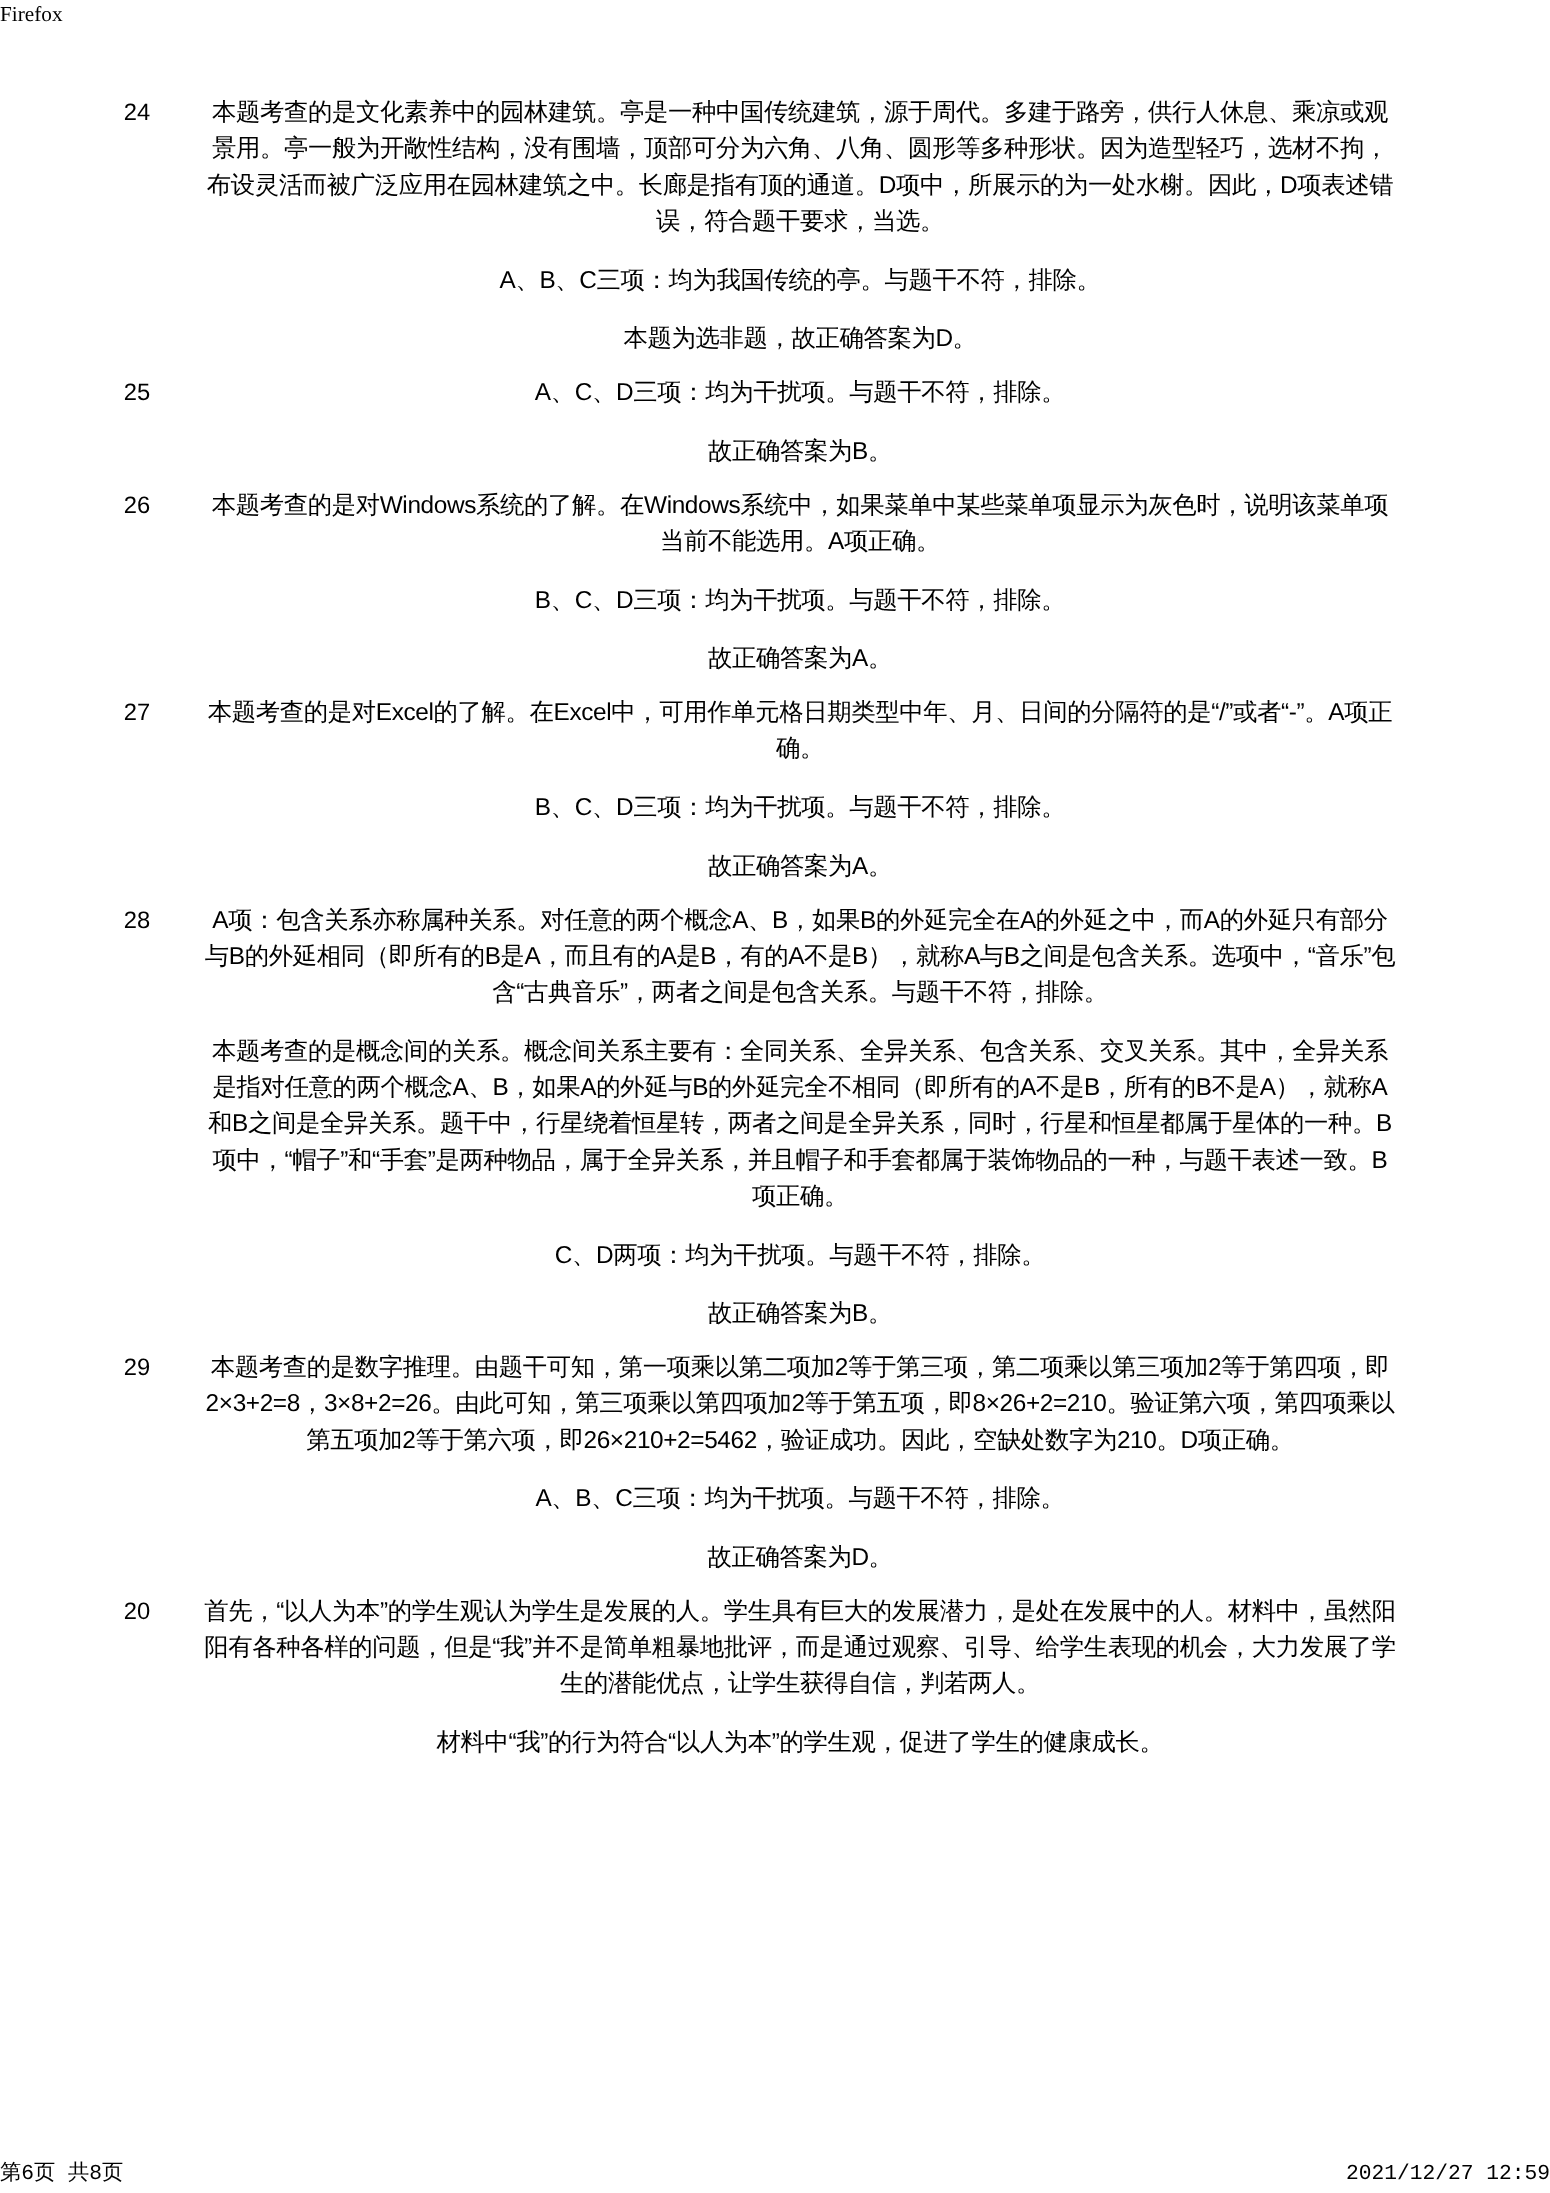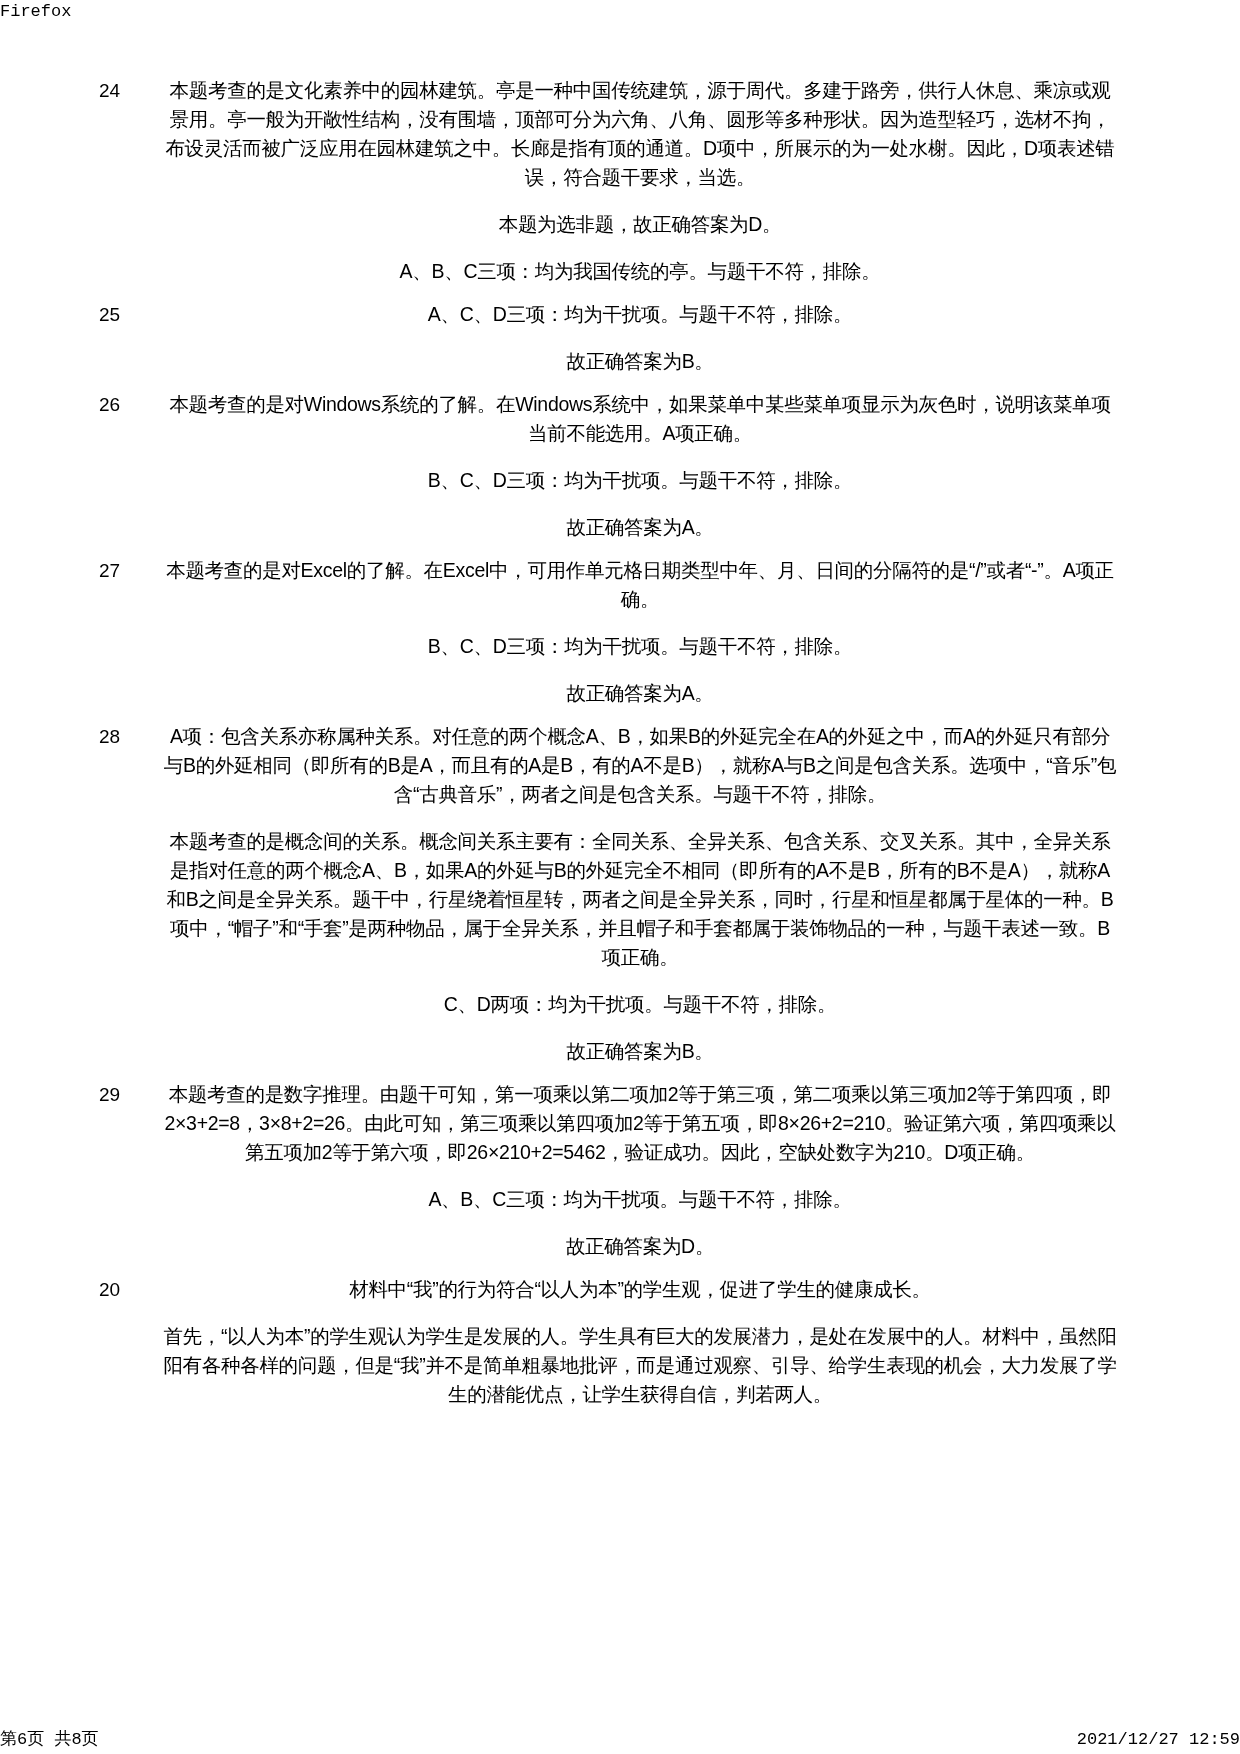--- a/index.html
+++ b/index.html
@@ -3,21 +3,21 @@
 <meta charset="utf-8">
 <style>
   html, body { margin: 0; padding: 0; background: #ffffff; }
   body {
     width: 1240px; height: 1754px; position: relative; overflow: hidden;
     color: #000000;
     font-family: "Liberation Sans", "DejaVu Sans", sans-serif;
   }
   .header-title {
     position: absolute; left: 0; top: 2px;
-    font-family: Liberation Mono, monospace;
+    font-family: Liberation Serif, serif;
     font-size: 17px; line-height: 20px;
   }
   .footer {
     position: absolute; left: 0; right: 0; top: 1730px;
     font-family: "Liberation Mono", "DejaVu Sans Mono", monospace;
     font-size: 17px; line-height: 20px;
   }
   .footer .page-info { position: absolute; left: 0; }
   .footer .datetime { position: absolute; right: 0; }
   .content {
@@ -40,22 +40,22 @@
 <body>
 
 <div class="header-title">Firefox</div>
 
 <div class="content">
 
   <div class="item">
     <div class="item-num">24</div>
     <div class="item-body">
       <p class="para">本题考查的是文化素养中的园林建筑。亭是一种中国传统建筑，源于周代。多建于路旁，供行人休息、乘凉或观景用。亭一般为开敞性结构，没有围墙，顶部可分为六角、八角、圆形等多种形状。因为造型轻巧，选材不拘，布设灵活而被广泛应用在园林建筑之中。长廊是指有顶的通道。D项中，所展示的为一处水榭。因此，D项表述错误，符合题干要求，当选。</p>
+      <p class="para">A、B、C三项：均为我国传统的亭。与题干不符，排除。</p>
       <p class="para">本题为选非题，故正确答案为D。</p>
-      <p class="para">A、B、C三项：均为我国传统的亭。与题干不符，排除。</p>
     </div>
   </div>
 
   <div class="item">
     <div class="item-num">25</div>
     <div class="item-body">
       <p class="para">A、C、D三项：均为干扰项。与题干不符，排除。</p>
       <p class="para">故正确答案为B。</p>
     </div>
   </div>
@@ -93,22 +93,22 @@
     <div class="item-body">
       <p class="para">本题考查的是数字推理。由题干可知，第一项乘以第二项加2等于第三项，第二项乘以第三项加2等于第四项，即2×3+2=8，3×8+2=26。由此可知，第三项乘以第四项加2等于第五项，即8×26+2=210。验证第六项，第四项乘以第五项加2等于第六项，即26×210+2=5462，验证成功。因此，空缺处数字为210。D项正确。</p>
       <p class="para">A、B、C三项：均为干扰项。与题干不符，排除。</p>
       <p class="para">故正确答案为D。</p>
     </div>
   </div>
 
   <div class="item">
     <div class="item-num">20</div>
     <div class="item-body">
+      <p class="para">首先，“以人为本”的学生观认为学生是发展的人。学生具有巨大的发展潜力，是处在发展中的人。材料中，虽然阳阳有各种各样的问题，但是“我”并不是简单粗暴地批评，而是通过观察、引导、给学生表现的机会，大力发展了学生的潜能优点，让学生获得自信，判若两人。</p>
       <p class="para">材料中“我”的行为符合“以人为本”的学生观，促进了学生的健康成长。</p>
-      <p class="para">首先，“以人为本”的学生观认为学生是发展的人。学生具有巨大的发展潜力，是处在发展中的人。材料中，虽然阳阳有各种各样的问题，但是“我”并不是简单粗暴地批评，而是通过观察、引导、给学生表现的机会，大力发展了学生的潜能优点，让学生获得自信，判若两人。</p>
     </div>
   </div>
 
 </div>
 
 <div class="footer">
   <span class="page-info">第6页 共8页</span>
   <span class="datetime">2021/12/27 12:59</span>
 </div>
 

